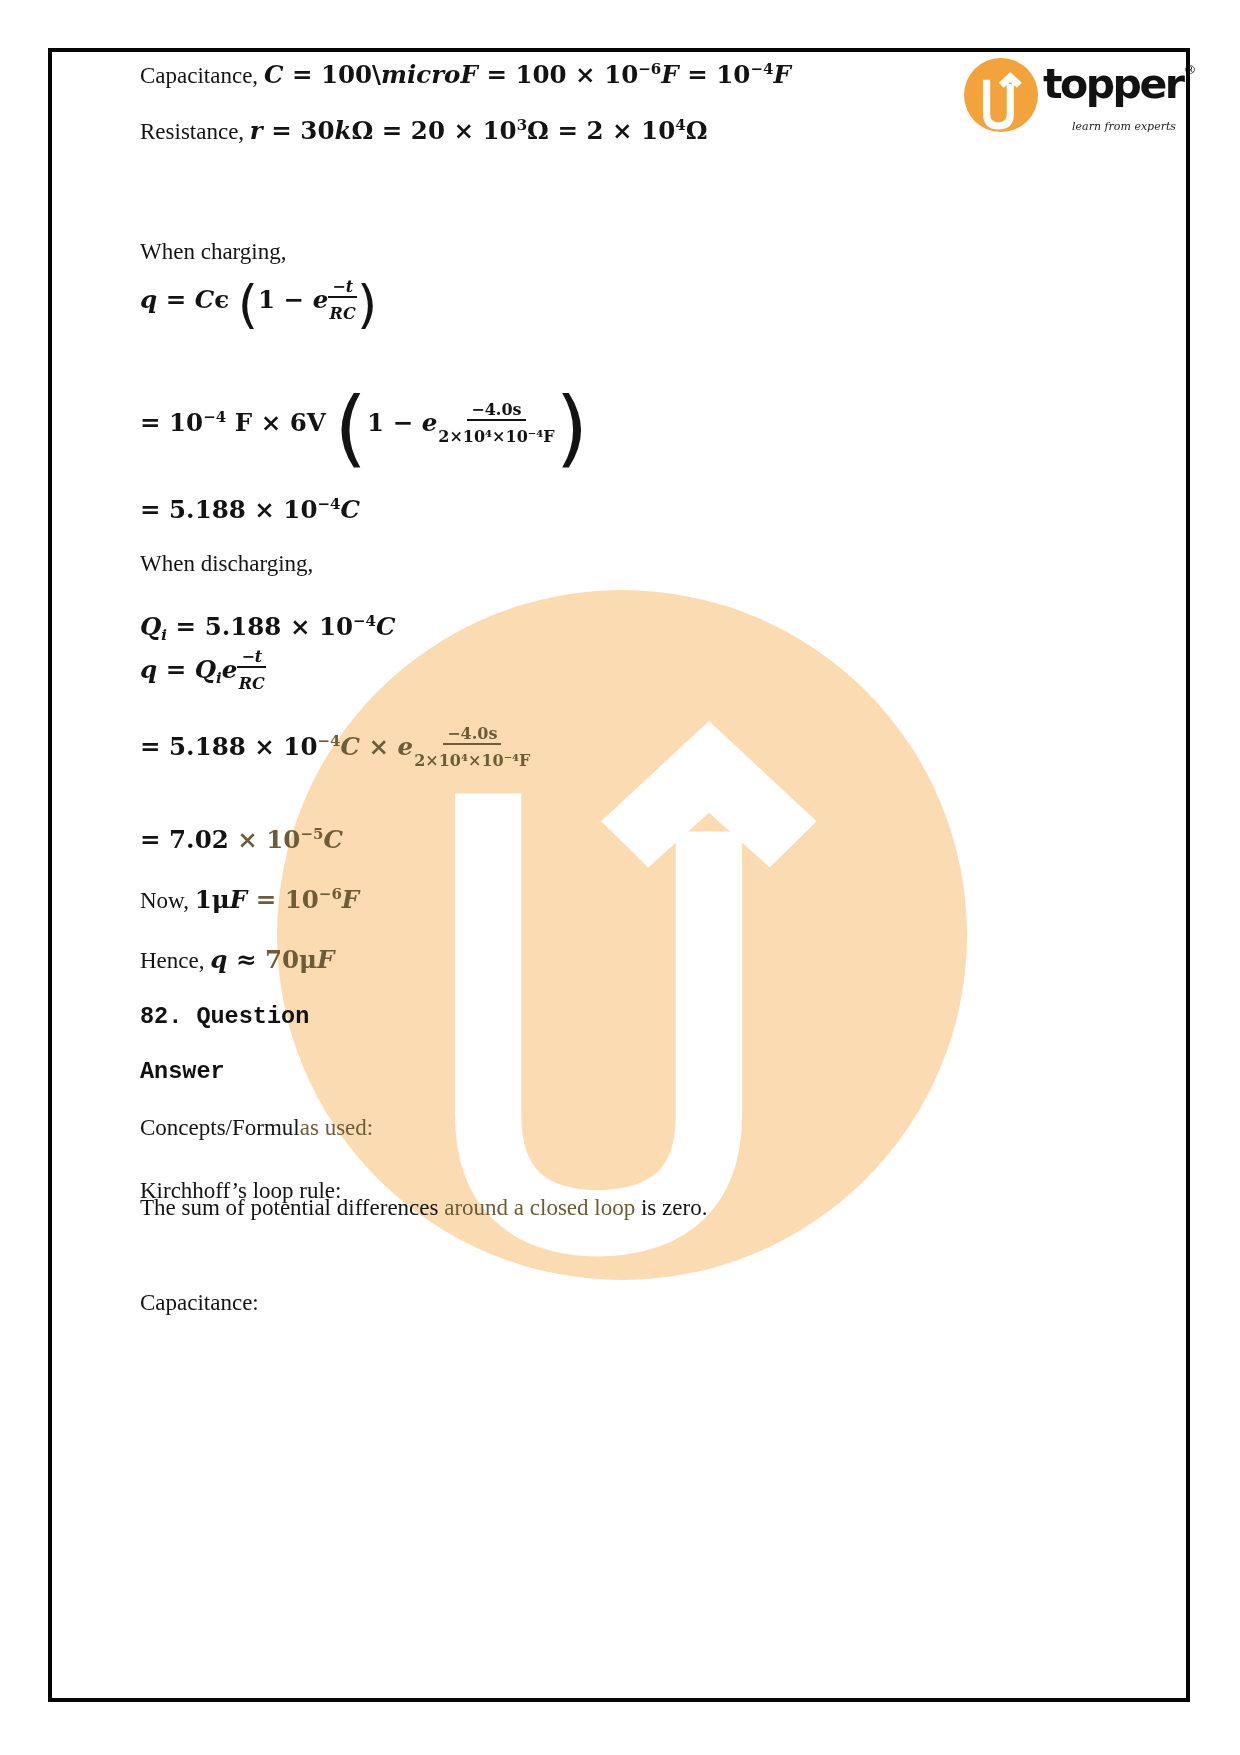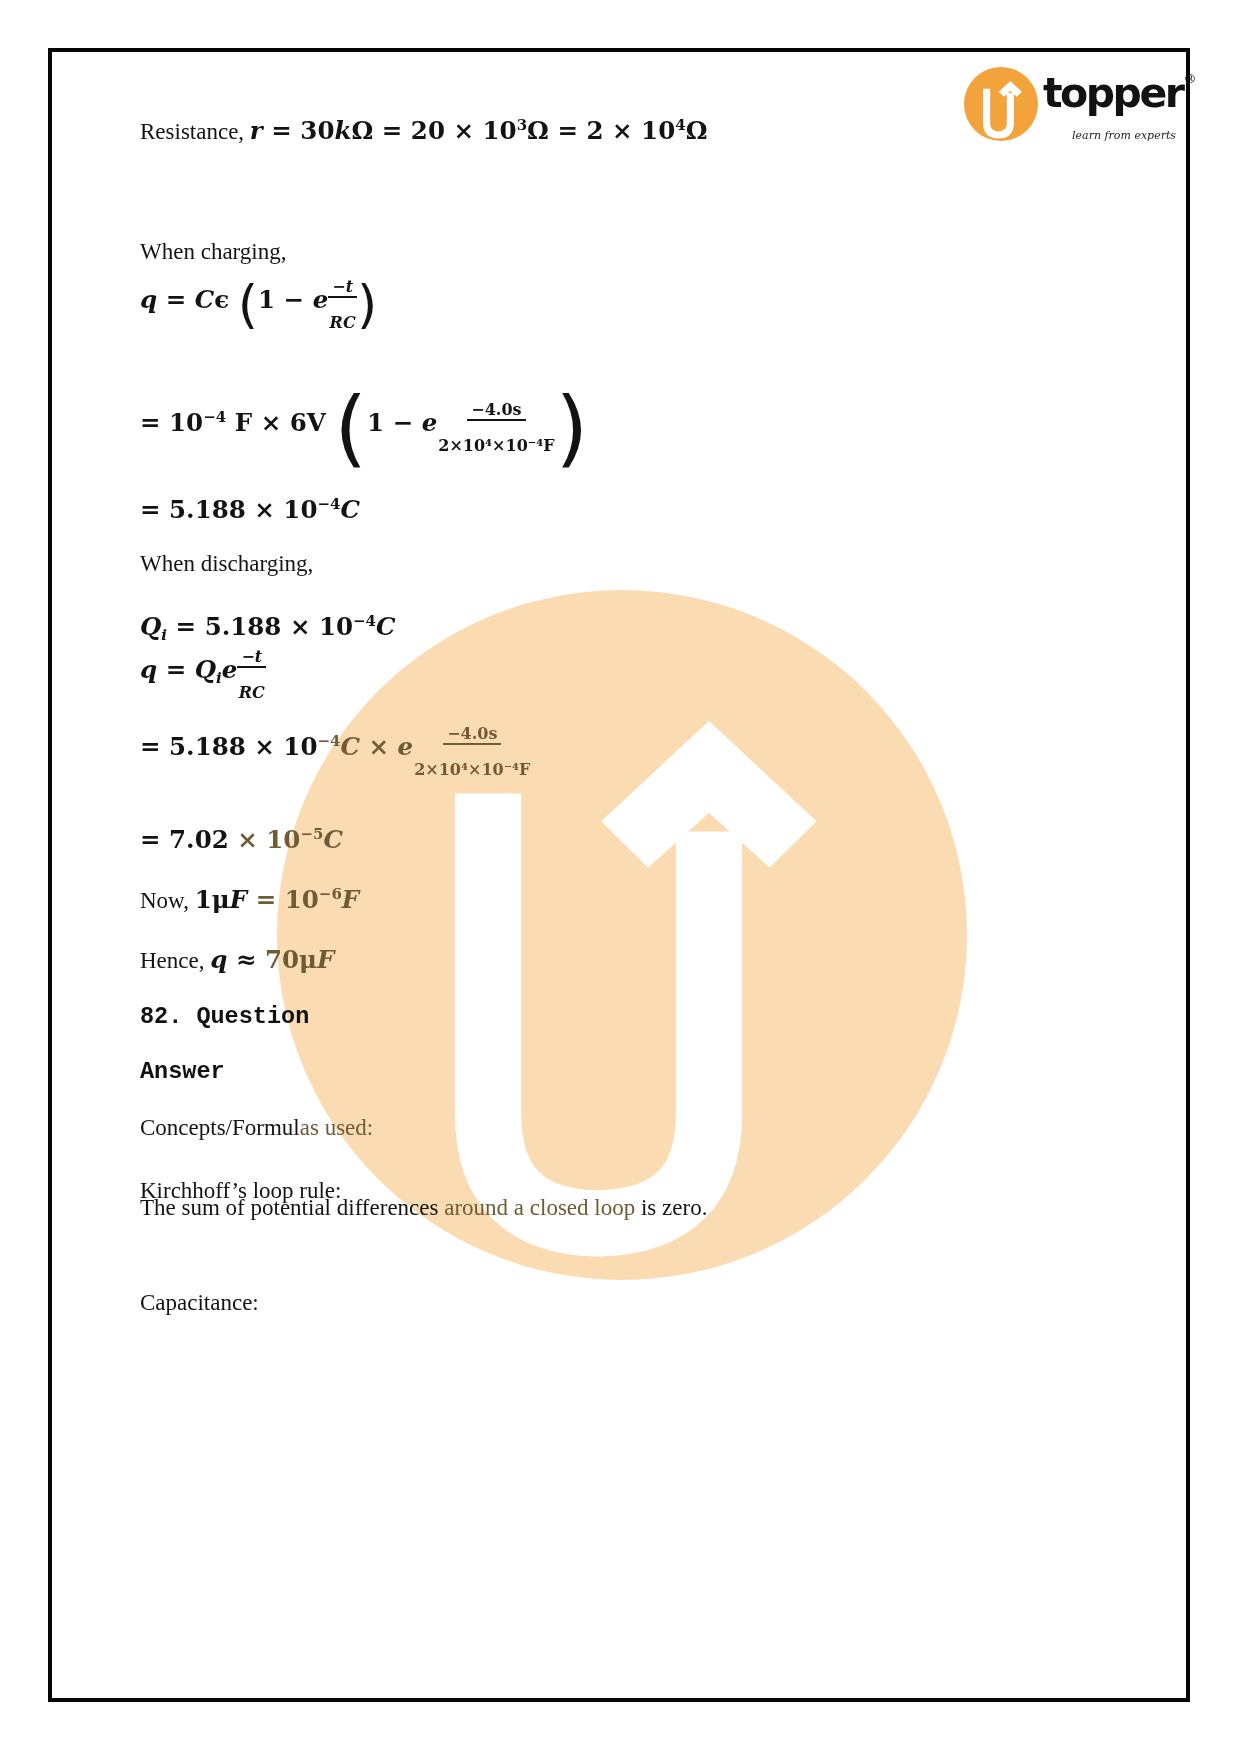--- a/index.html
+++ b/index.html
@@ -4,21 +4,21 @@
 <style>
   html,body{margin:0;padding:0;background:#ffffff;}
   .page{position:relative;width:1240px;height:1755px;background:#ffffff;overflow:hidden;
         font-family:"Liberation Serif",serif;color:#141414;}
   .frame{position:absolute;left:48px;top:48px;width:1142px;height:1654px;
          border:4px solid #060606;box-sizing:border-box;}
   
   .watermark{position:absolute;left:277px;top:590px;width:690px;height:690px;z-index:0;}
   .watermark svg{width:100%;height:100%;display:block;}
   
-  .logo{position:absolute;left:948px;top:56px;width:232px;height:96px;z-index:3;margin-top:9px;}
+  .logo{position:absolute;left:948px;top:56px;width:232px;height:96px;z-index:3;}
   .logo-mark{position:absolute;left:16px;top:2px;width:74px;height:74px;}
   .logo-text{position:absolute;left:95px;top:4px;white-space:nowrap;}
   .brand{font-family:"DejaVu Sans",sans-serif;font-weight:bold;font-size:41px;
          letter-spacing:-2.5px;color:#121212;}
   .reg{font-family:"DejaVu Sans",sans-serif;font-size:13px;color:#121212;
        position:relative;top:-24px;left:1px;}
   .tagline{position:absolute;right:4px;top:64px;font-family:"DejaVu Serif",serif;
            font-style:italic;font-size:11px;color:#222;white-space:nowrap;}
   
   .content{position:absolute;inset:0;z-index:2;}
@@ -26,21 +26,21 @@
   .tk-lbl{font-family:"Liberation Serif",serif;font-size:23px;color:#141414;}
   .tk-b{font-family:Liberation Mono, monospace;font-weight:700;font-size:23.5px;color:#111;}
   .tk-m{font-family:"DejaVu Serif",serif;font-weight:700;font-size:24.5px;color:#131313;}
   .tk-vi{font-family:"DejaVu Serif",serif;font-weight:700;font-style:italic;font-size:24.5px;color:#131313;}
   .tk-sup{font-family:"DejaVu Serif",serif;font-weight:700;font-size:15px;vertical-align:9px;color:#131313;}
   .tk-sub{font-family:"DejaVu Serif",serif;font-weight:700;font-style:italic;font-size:15px;vertical-align:-5px;color:#131313;}
   .tk-frac{display:inline-flex;flex-direction:column;align-items:center;
            font-family:"DejaVu Serif",serif;font-weight:700;font-size:16px;line-height:1.15;
            vertical-align:16px;color:#131313;}
   .fr-num{border-bottom:2px solid currentColor;padding:0 4px;}
-  .fr-den{padding:16px 1px;}
+  .fr-den{padding:7px 1px;}
   .it{font-style:italic;}
   .tk-bp1{font-family:"DejaVu Sans",sans-serif;font-weight:400;font-size:52px;
           vertical-align:-14px;line-height:0.9;color:#131313;}
   .tk-bp2{font-family:"DejaVu Sans",sans-serif;font-weight:400;font-size:84px;
           vertical-align:-26px;line-height:0.9;color:#131313;}
   .tint{color:#6F5B36;}
   
   .ln1{top:60px}.ln2{top:116px}.ln3{top:181px}.ln4{top:238px}
   .ln5{top:278px}.ln6{top:391px}.ln7{top:495px}.ln8{top:550px}
   .ln9{top:612px}.ln10{top:648px}.ln11{top:725px}.ln12{top:825px}
@@ -74,20 +74,21 @@
       <svg viewBox="0 0 100 100" style="--c:#F2A33C">
           <use href="#u-mono"></use>
         </svg>
     </div>
     <div class="logo-text"><span class="brand">topper</span><span class="reg">®</span>
     </div>
     <div class="tagline">learn from experts</div>
   </div>
 
   <div class="content">
+    <div class="line ln1"><span class="tk-lbl">Capacitance, </span><span class="tk-vi">C</span><span class="tk-m"> = 100\</span><span class="tk-vi">microF</span><span class="tk-m"> = 100 × 10</span><span class="tk-sup">−6</span><span class="tk-vi">F</span><span class="tk-m"> = 10</span><span class="tk-sup">−4</span><span class="tk-vi">F</span></div>
     <div class="line ln2"><span class="tk-lbl">Resistance, </span><span class="tk-vi">r</span><span class="tk-m"> = 30</span><span class="tk-vi">k</span><span class="tk-m">Ω = 20 × 10</span><span class="tk-sup">3</span><span class="tk-m">Ω = 2 × 10</span><span class="tk-sup">4</span><span class="tk-m">Ω</span></div>
     <div class="line ln4"><span class="tk-lbl">When charging,</span></div>
     <div class="line ln5"><span class="tk-vi">q</span><span class="tk-m"> = </span><span class="tk-vi">C</span><span class="tk-m">ϵ </span><span class="tk-bp1">(</span><span class="tk-m">1 − </span><span class="tk-vi">e</span><span class="tk-frac">
           <span class="fr-num it">−t</span>
           <span class="fr-den it">RC</span>
         </span><span class="tk-bp1">)</span></div>
     <div class="line ln6"><span class="tk-m">= 10</span><span class="tk-sup">−4</span><span class="tk-m"> F × 6V </span><span class="tk-bp2">(</span><span class="tk-m">1 − </span><span class="tk-vi">e</span><span class="tk-frac">
           <span class="fr-num">−4.0s</span>
           <span class="fr-den">2×10⁴×10⁻⁴F</span>
         </span><span class="tk-bp2">)</span></div>

